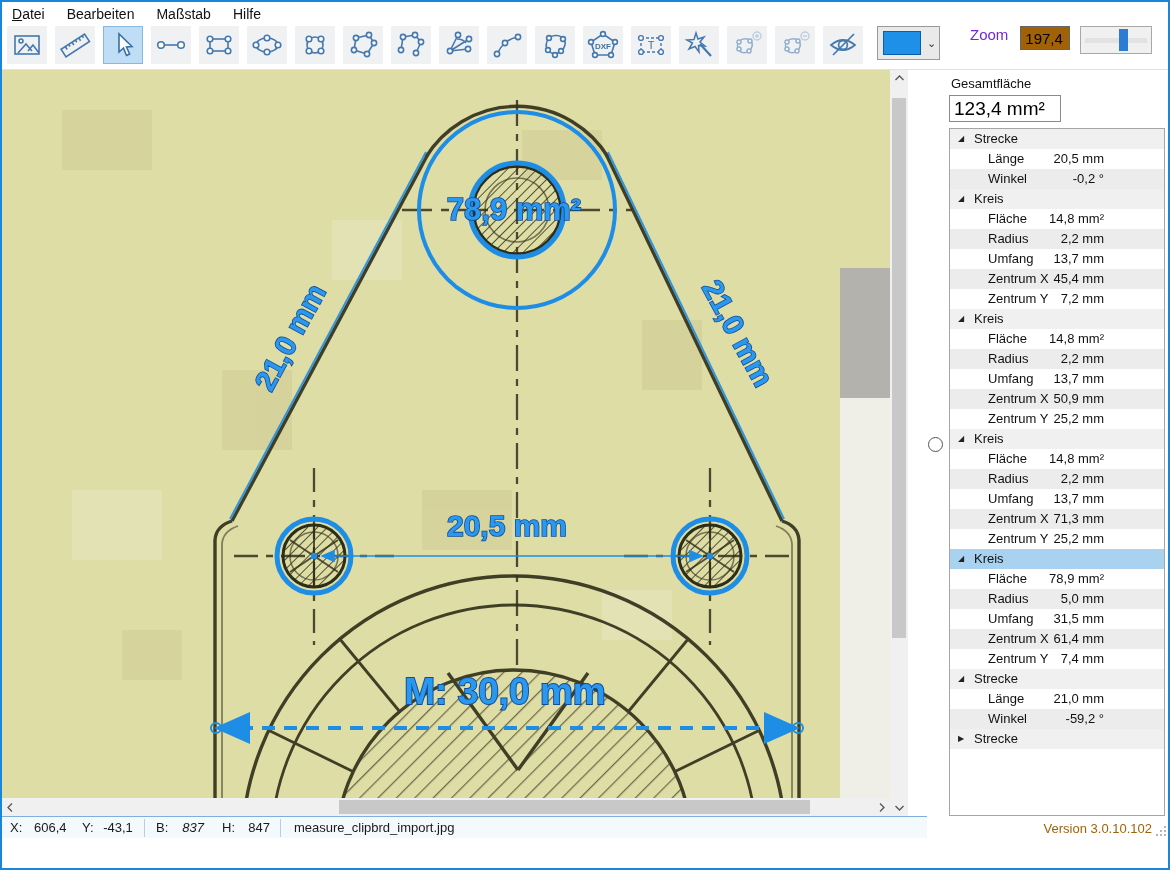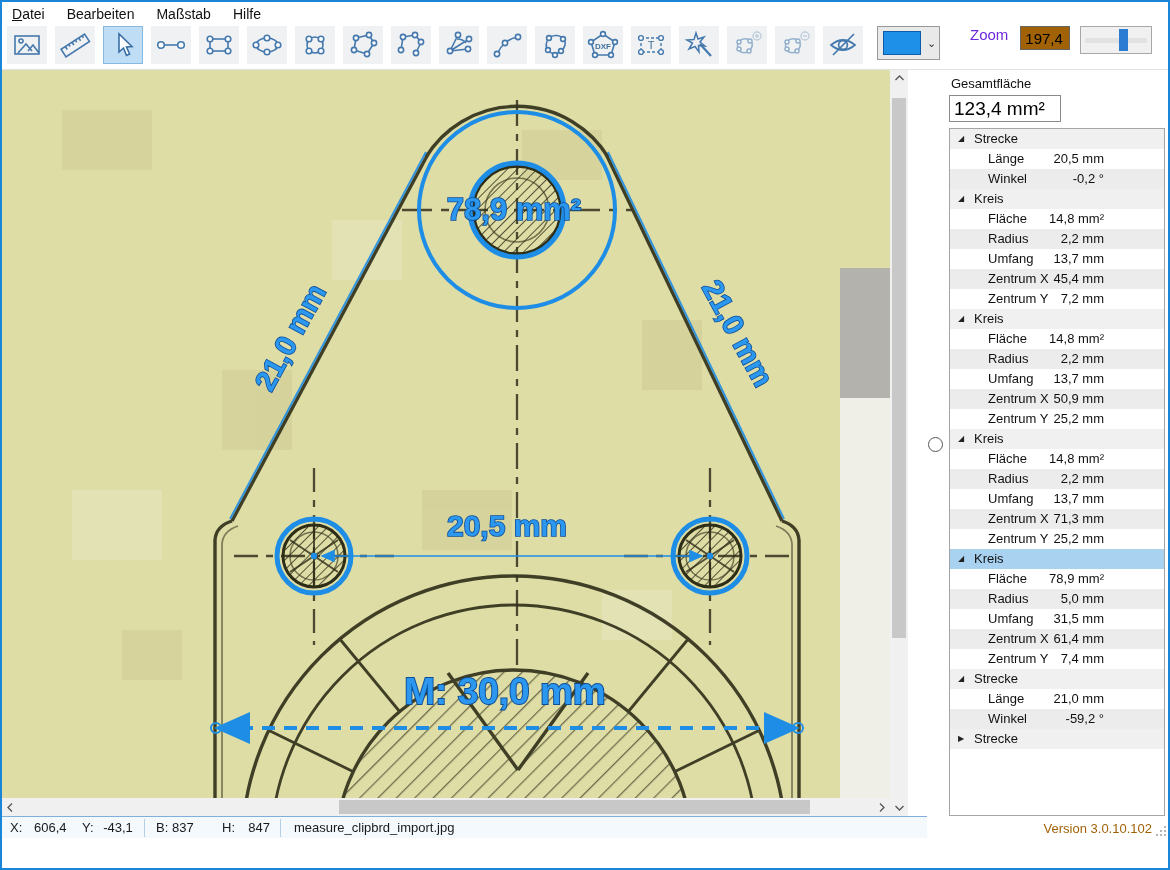--- a/index.html
+++ b/index.html
@@ -387,21 +387,21 @@
         </div>
       </div>
 
       <div class="statusbar">
         <span style="left:8px;">X:</span>
         <span style="left:32px;width:40px;text-align:left;">606,4</span>
         <span style="left:80px;">Y:</span>
         <span style="left:96px;width:40px;text-align:center;">-43,1</span>
         <div class="sb-sep" style="left:142px;"></div>
         <span style="left:154px;">B:</span>
-        <span style="left:170px;width:32px;text-align:left;">837</span>
+        <span style="left:170px;width:32px;text-align:right;font-style:italic;">837</span>
         <span style="left:220px;">H:</span>
         <span style="left:236px;width:32px;text-align:right;">847</span>
         <div class="sb-sep" style="left:278px;"></div>
         <span style="left:292px;">measure_clipbrd_import.jpg</span>
       </div>
     </div>
 
     <div class="splitter">
       <div class="split-handle"></div>
     </div>

